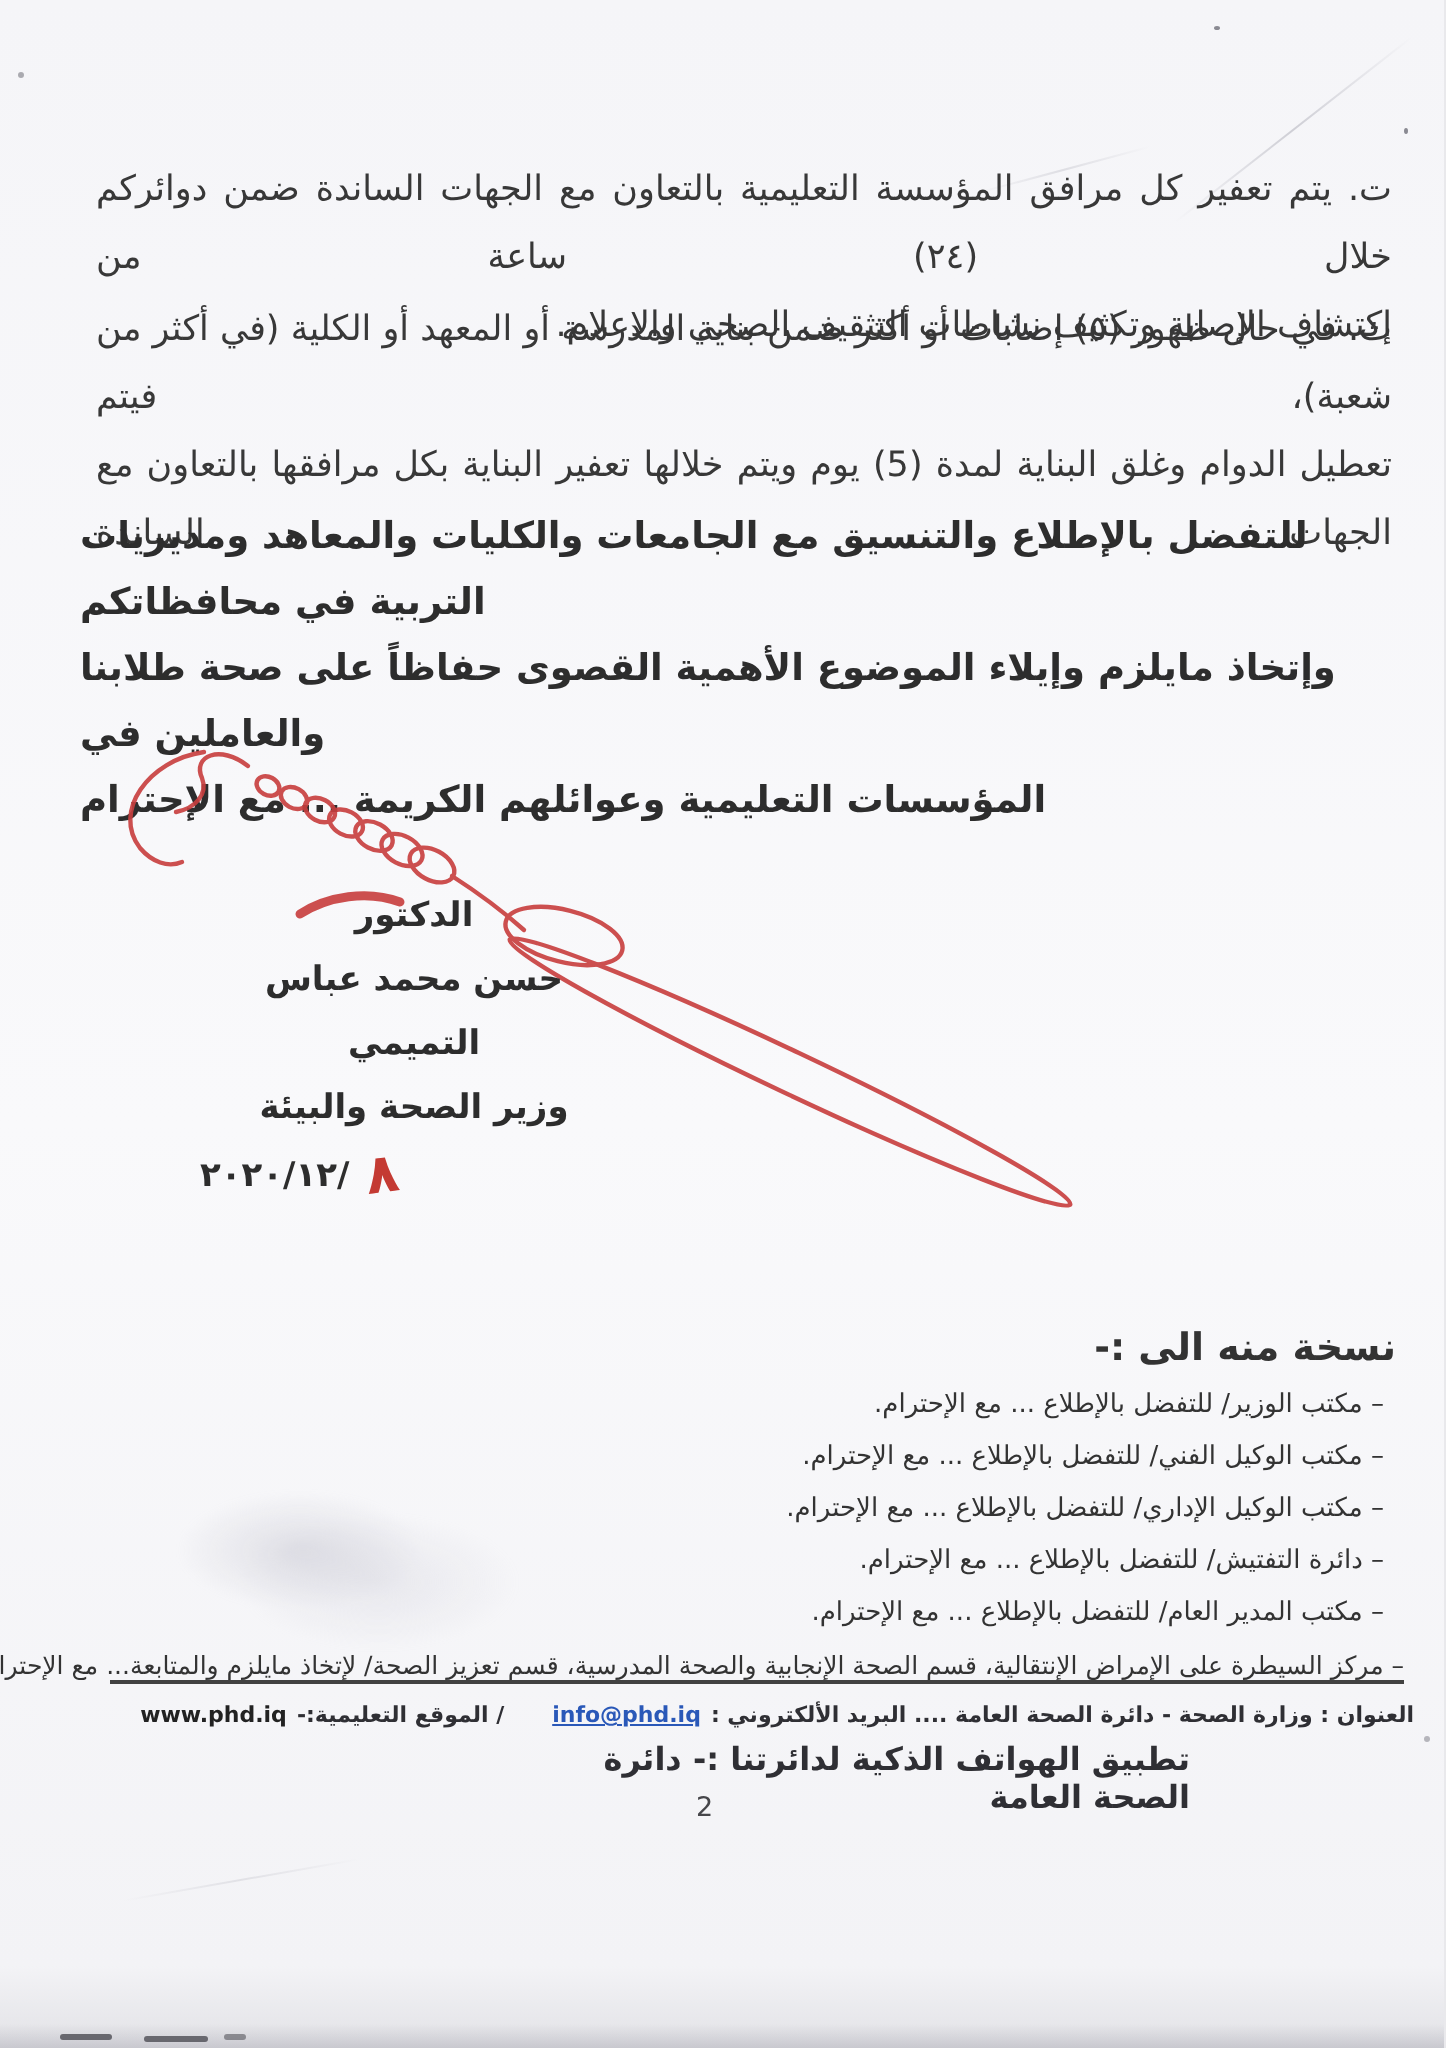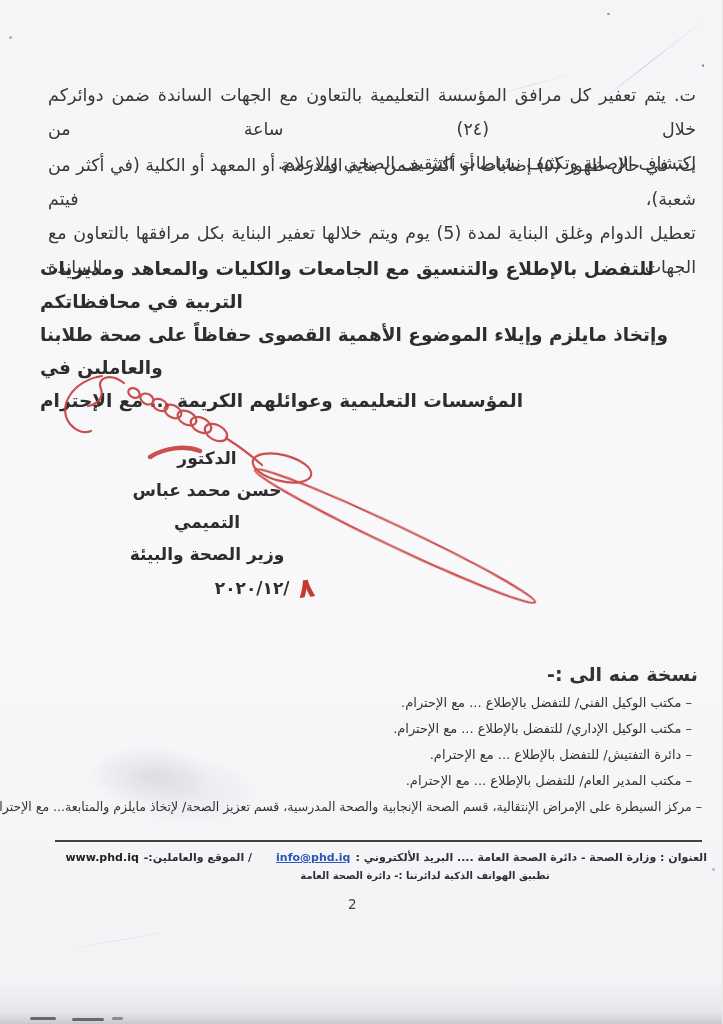--- a/index.html
+++ b/index.html
@@ -35,37 +35,37 @@
   .para{position:absolute;right:26px;left:48px;direction:rtl;font-size:17.5px;line-height:34px;color:#383838;}
   .line-j{text-align:justify;text-align-last:justify;}
   .line-c{}
   #para-t{top:78px;}
   #para-th{top:148px;}
   .closing{position:absolute;right:28px;left:40px;top:252px;direction:rtl;text-align:left;
            font-weight:bold;font-size:18.5px;line-height:33px;color:#2d2d2d;}
   
   .sig-block{position:absolute;left:100px;top:442px;width:214px;text-align:center;direction:rtl;
              font-weight:bold;font-size:17px;line-height:32px;color:#2d2d2d;}
-  .sig-date{display:flex;direction:ltr;justify-content:flex-end;align-items:center;gap:8px;margin-top:2px;}
+  .sig-date{display:flex;direction:ltr;justify-content:flex-start;align-items:center;gap:8px;margin-top:2px;}
   .date-printed{font-weight:bold;letter-spacing:1px;}
   .date-day{color:#c43a33;font-size:27px;font-weight:bold;transform:rotate(-7deg);line-height:22px;}
   .sig-ink{position:absolute;left:50px;top:368px;pointer-events:none;}
   
   .copy{position:absolute;right:20px;left:14px;top:664px;direction:rtl;color:#333;}
   .copy-heading{font-weight:bold;font-size:19px;line-height:20px;margin:0 4px 6px 0;}
   .copy-item{font-size:13px;line-height:26px;white-space:nowrap;padding-right:10px;}
   .copy-item.wide{padding-right:0;font-size:12.5px;}
   .rule{position:absolute;left:55px;right:20px;top:840px;height:2px;background:#414141;}
   
   .footer1{position:absolute;right:15px;top:851px;direction:rtl;display:flex;gap:5px;align-items:baseline;
            font-size:11px;font-weight:bold;color:#2f2f34;}
   .footer-email{color:#2a58b8;text-decoration:underline;direction:ltr;unicode-bidi:isolate;padding-left:19px;}
   .footer-site{direction:ltr;unicode-bidi:isolate;color:#222;}
-  .footer2{position:absolute;left:255px;width:340px;top:870px;direction:rtl;text-align:center;
-           font-size:10px;font-weight:bold;color:#2f2f34;}
+  .footer2{position:absolute;left:255px;width:340px;top:870px;direction:rtl;
+           font-size:16px;font-weight:bold;color:#2f2f34;}
   .pagenum{position:absolute;left:348px;top:896px;font-size:13.5px;color:#46464a;}
   
   .bottom-shade{position:absolute;bottom:0;left:0;right:0;height:12px;
                 background:linear-gradient(180deg,rgba(0,0,0,0),rgba(110,110,125,.22));}
   .edge-mark{position:absolute;background:#55555c;height:3px;border-radius:2px;opacity:.85;}
   .m1{left:30px;bottom:4px;width:26px;}
   .m2{left:72px;bottom:3px;width:32px;}
   .m3{left:112px;bottom:4px;width:11px;opacity:.6;}
 </style>
 </head>
@@ -121,33 +121,34 @@
     <div>حسن محمد عباس التميمي</div>
     <div>وزير الصحة والبيئة</div>
     <div class="sig-date">
       <span class="date-printed">٢٠٢٠/١٢/</span>
       <span class="date-day">٨</span>
     </div>
   </div>
 
   <div class="copy">
     <div class="copy-heading">نسخة منه الى :-</div>
+    <div class="copy-item">– مكتب الوزير/ للتفضل بالإطلاع ... مع الإحترام.</div>
     <div class="copy-item">– مكتب الوكيل الفني/ للتفضل بالإطلاع ... مع الإحترام.</div>
     <div class="copy-item">– مكتب الوكيل الإداري/ للتفضل بالإطلاع ... مع الإحترام.</div>
     <div class="copy-item">– دائرة التفتيش/ للتفضل بالإطلاع ... مع الإحترام.</div>
     <div class="copy-item">– مكتب المدير العام/ للتفضل بالإطلاع ... مع الإحترام.</div>
     <div class="copy-item wide">– مركز السيطرة على الإمراض الإنتقالية، قسم الصحة الإنجابية والصحة المدرسية، قسم تعزيز الصحة/ لإتخاذ مايلزم والمتابعة... مع الإحترام</div>
   </div>
 
   <div class="rule"></div>
 
   <div class="footer1">
     <span>العنوان : وزارة الصحة - دائرة الصحة العامة .... البريد الألكتروني :</span>
     <span class="footer-email">info@phd.iq</span>
-    <span>/ الموقع والعاملين:-</span>
+    <span>/ الموقع التعليمية:-</span>
     <span class="footer-site">www.phd.iq</span>
   </div>
   <div class="footer2">تطبيق الهواتف الذكية لدائرتنا :- دائرة الصحة العامة</div>
 
   <div class="pagenum">2</div>
 
   <div class="bottom-shade"></div>
   <div class="edge-mark m1"></div>
   <div class="edge-mark m2"></div>
   <div class="edge-mark m3"></div>

